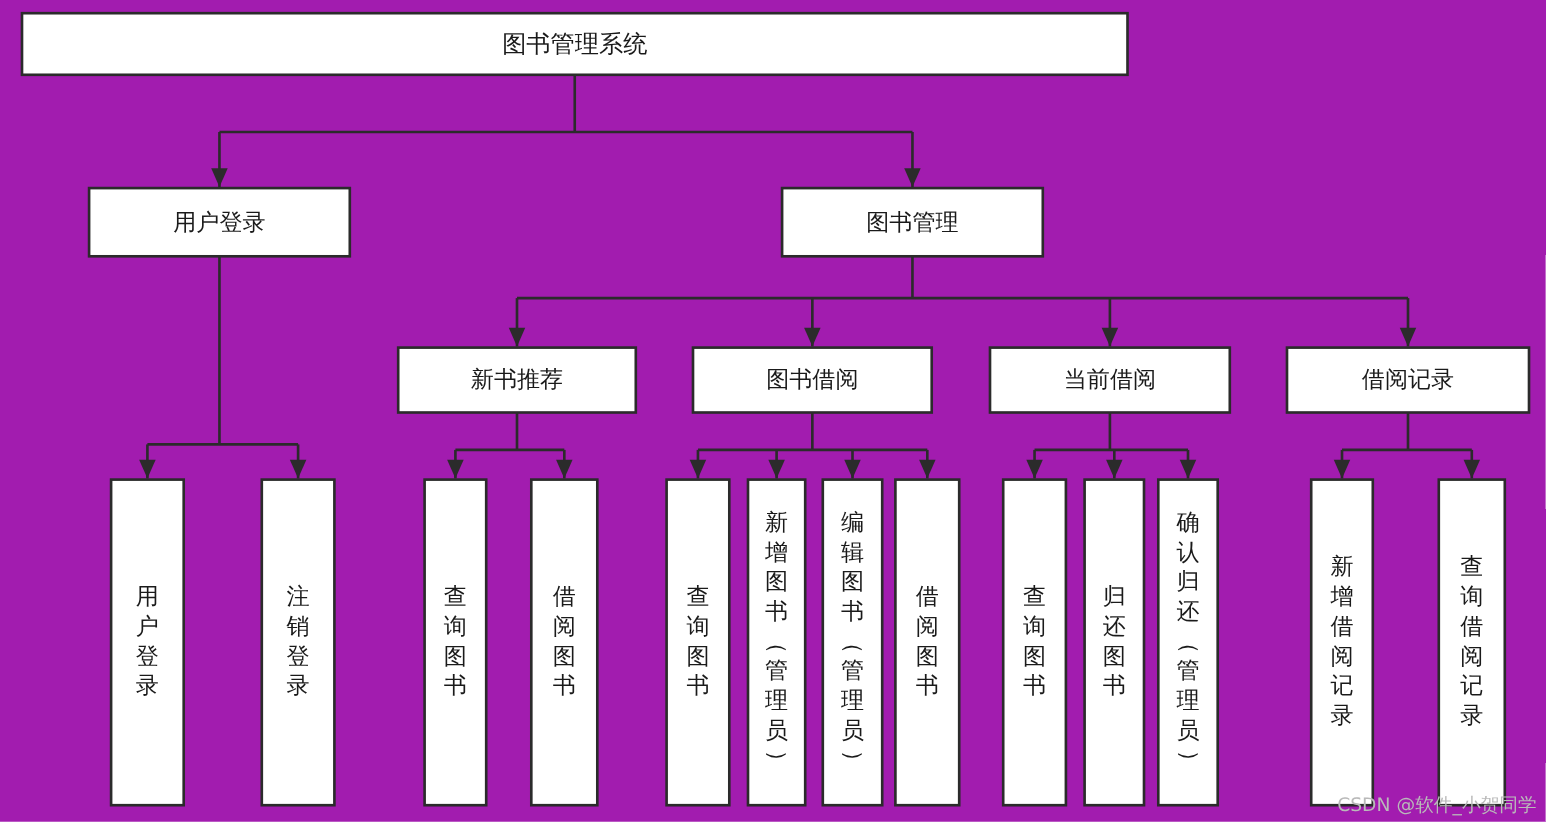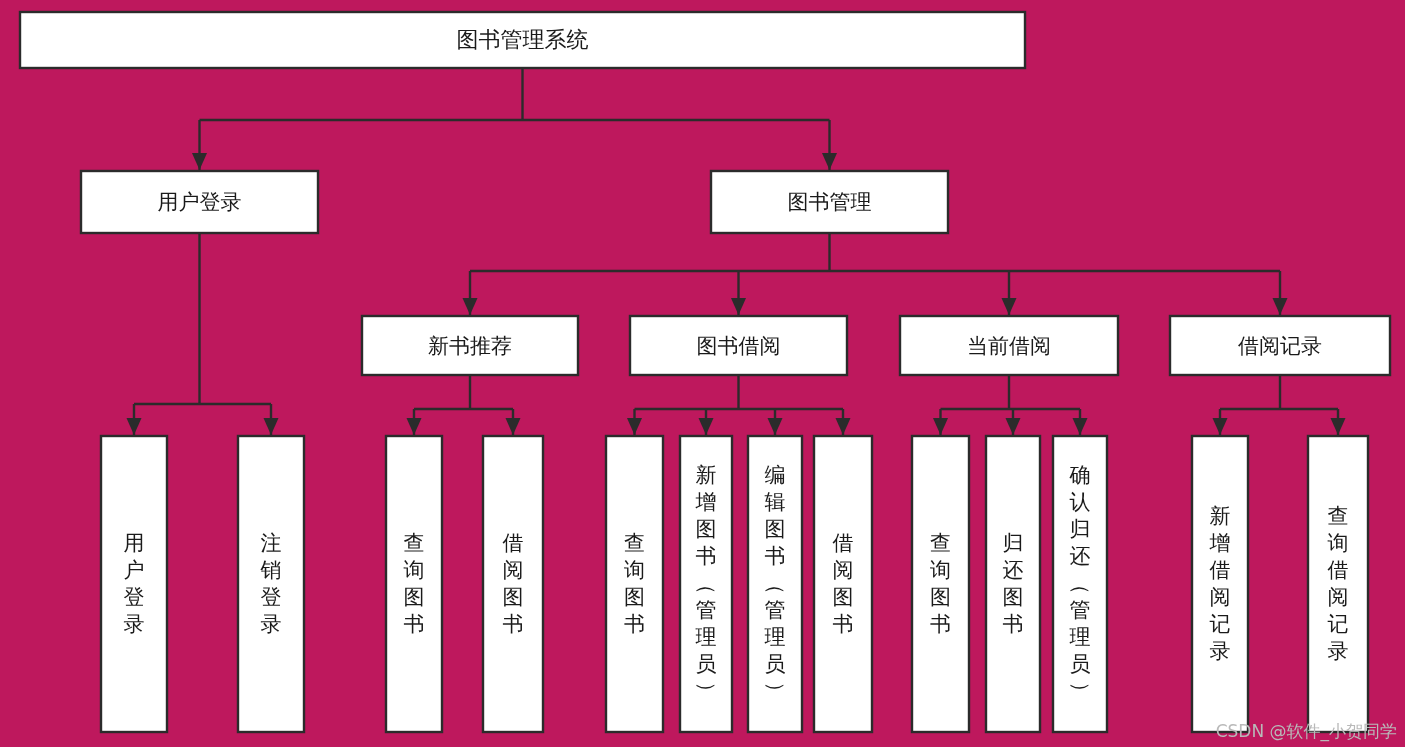--- a/index.html
+++ b/index.html
@@ -10,21 +10,21 @@
   body {
     width: 1405px;
     height: 747px;
     font-family: "DejaVu Sans", "Liberation Sans", sans-serif;
     overflow: hidden;
   }
   #diagram-root {
     position: relative;
     width: 1405px;
     height: 747px;
-    background: #be185d;
+    background: #a21caf;
   }
   svg.flow {
     position: absolute;
     top: 0;
     left: 0;
     width: 1405px;
     height: 747px;
     display: block;
   }
   .node-rect {

